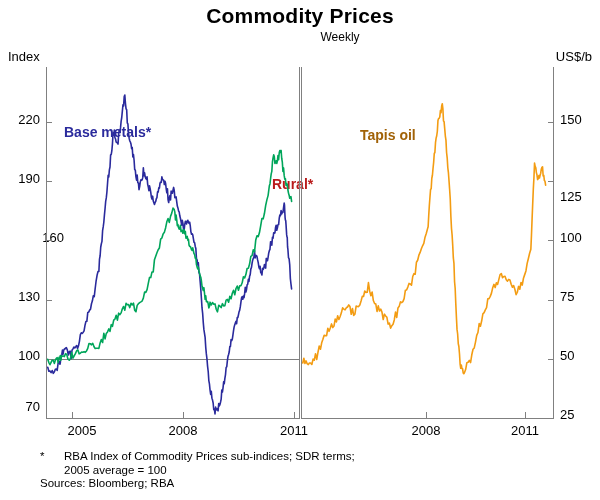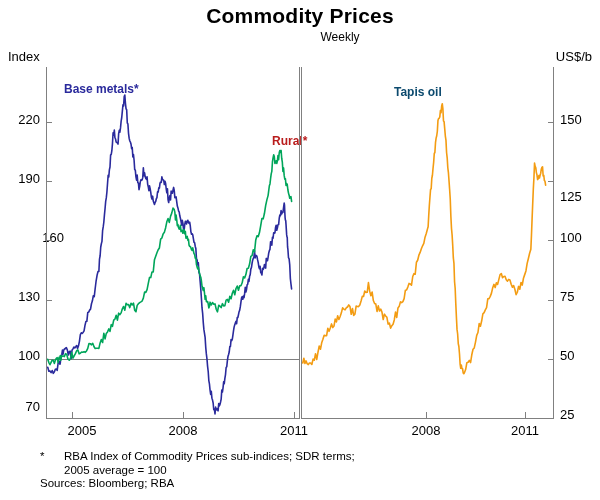--- a/index.html
+++ b/index.html
@@ -69,22 +69,23 @@
     text-align: left;
   }
   .xlabel {
     position: absolute;
     font-size: 13px;
     line-height: 13px;
     text-align: center;
   }
   .series-label {
     position: absolute;
-    font-size: 12px;
+    font-size: 14px;
     font-weight: bold;
+    margin-top: 42px;
   }
   .footnotes {
     position: absolute;
     left: 40px;
     top: 450px;
     font-size: 11.5px;
     line-height: 13.5px;
   }
   .footnote-row {
     position: relative;
@@ -125,21 +126,21 @@
   <div class="ticklabel right" style="left:560px; width:40px; top:408px;">25</div>
 
   <div class="xlabel" style="left:54px; width:56px; top:424px;">2005</div>
   <div class="xlabel" style="left:155px; width:56px; top:424px;">2008</div>
   <div class="xlabel" style="left:266px; width:56px; top:424px;">2011</div>
   <div class="xlabel" style="left:398px; width:56px; top:424px;">2008</div>
   <div class="xlabel" style="left:497px; width:56px; top:424px;">2011</div>
 
   <div class="series-label" style="left:64px; top:82px; color:#2a2a9c;">Base metals*</div>
   <div class="series-label" style="left:232px; top:134px; color:#b91c1c;padding-left:40px;">Rural*</div>
-  <div class="series-label" style="left:394px; top:85px; color:#0c4a6e;">Tapis oil</div>
+  <div class="series-label" style="left:360px; top:85px; color:#a16207;">Tapis oil</div>
 
   <svg class="plot-area" viewBox="0 0 508 352" width="508" height="352" preserveAspectRatio="none">
 
     <g stroke="#808080" stroke-width="1" fill="none" shape-rendering="crispEdges">
       <line x1="0.5" y1="0" x2="0.5" y2="352"></line>
       <line x1="253.5" y1="0" x2="253.5" y2="352"></line>
       <line x1="255.5" y1="0" x2="255.5" y2="352"></line>
       <line x1="507.5" y1="0" x2="507.5" y2="352"></line>
       <line x1="0" y1="351.5" x2="253.5" y2="351.5"></line>
       <line x1="255.5" y1="351.5" x2="508" y2="351.5"></line>

